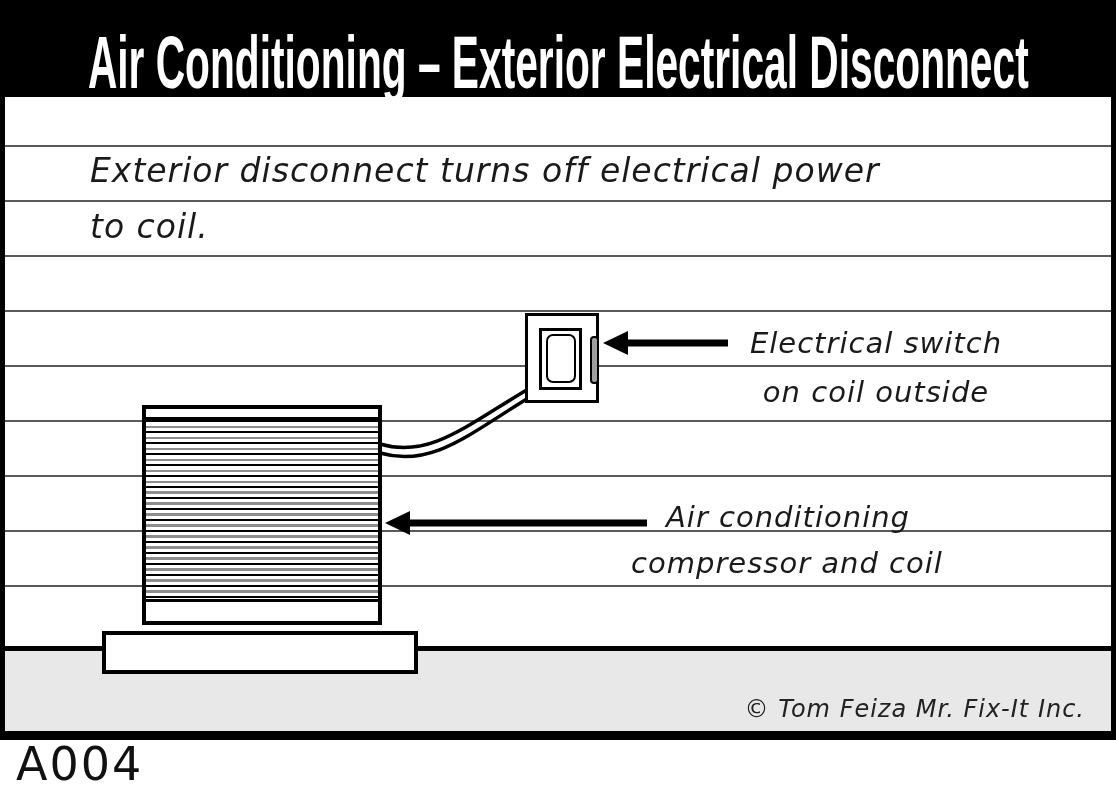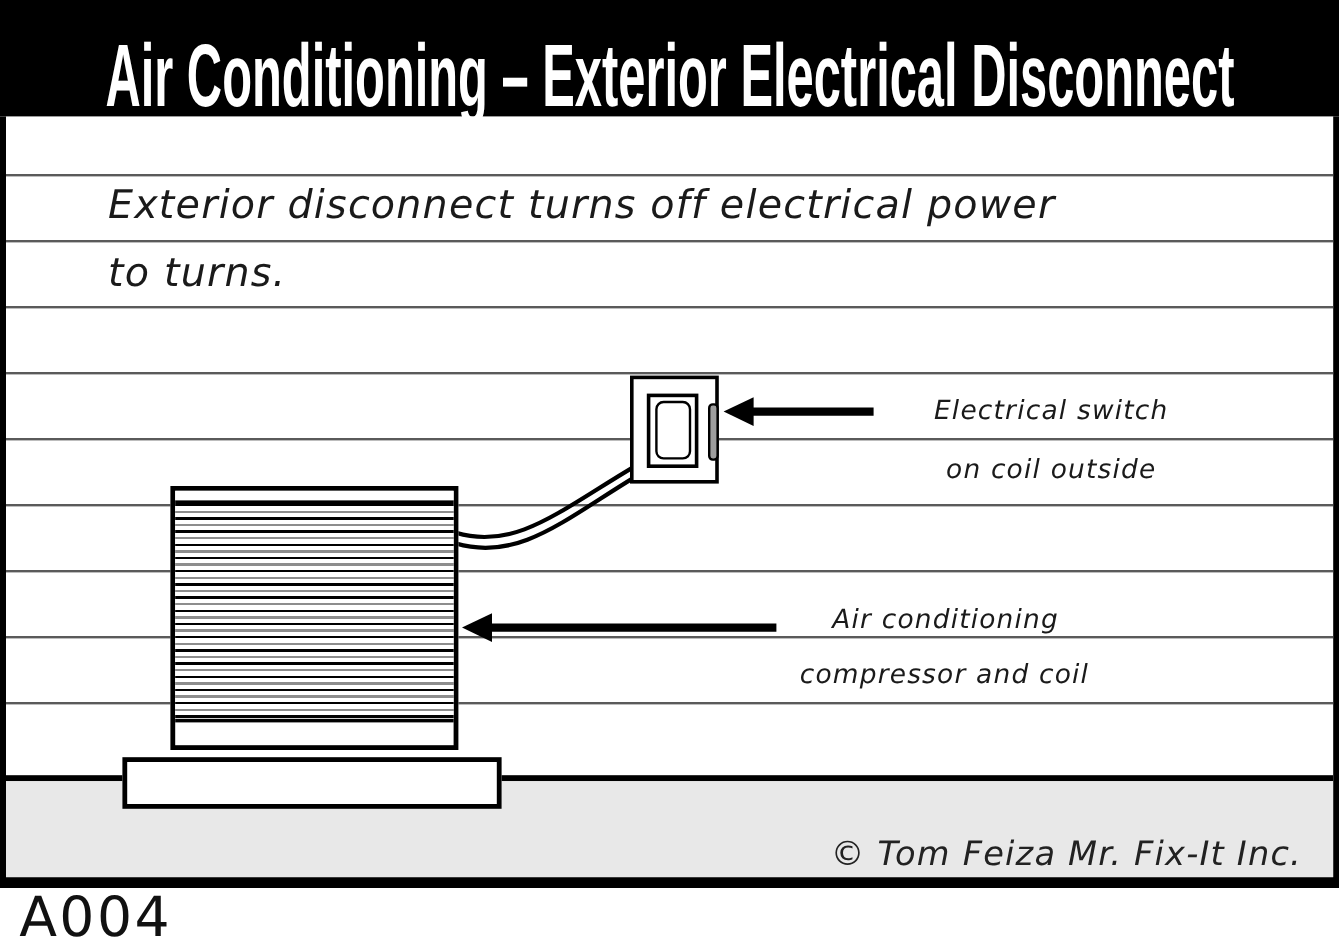--- a/index.html
+++ b/index.html
@@ -141,35 +141,35 @@
     background: #9e9e9e;
   }
 
   
   .overlay-svg { position: absolute; left: 0; top: 0; width: 1106px; height: 634px; }
 
   
   .callout {
     position: absolute;
     transform: translate(-50%, -50%);
-    font-size: 22px;
+    font-size: 29px;
     white-space: nowrap;
     color: #1a1a1a;
     letter-spacing: 1px;
   }
   .lbl-switch-1 { left: 871px; top: 246px; }
   .lbl-switch-2 { left: 871px; top: 295px; }
   .lbl-comp-1  { left: 783px; top: 420px; }
   .lbl-comp-2  { left: 782px; top: 466px; }
 
   
   .copyright {
     position: absolute;
     right: 26px; top: 598px;
-    font-size: 28px;
+    font-size: 24px;
     color: #222;
     letter-spacing: 1px;
   }
 
   
   .figure-id {
     position: absolute;
     left: 16px; top: 737px;
     font-size: 46px;
     letter-spacing: 2px;
@@ -206,21 +206,21 @@
 
       <line x1="620" y1="246" x2="723" y2="246" stroke="#000" stroke-width="7"></line>
       <polygon points="598,246 623,234 623,258" fill="#000"></polygon>
 
       <line x1="404" y1="426" x2="642" y2="426" stroke="#000" stroke-width="7"></line>
       <polygon points="380,426 405,414 405,438" fill="#000"></polygon>
     </svg>
 
     <div class="desc">
       <div>Exterior disconnect turns off electrical power</div>
-      <div>to turns.</div>
+      <div>to coil.</div>
     </div>
 
     <div class="ac-unit">
       <div class="unit-top-gap"></div>
       <div class="unit-coils"></div>
     </div>
     <div class="unit-base-pad"></div>
 
     <div class="switch-box"></div>
     <div class="switch-door"></div>

